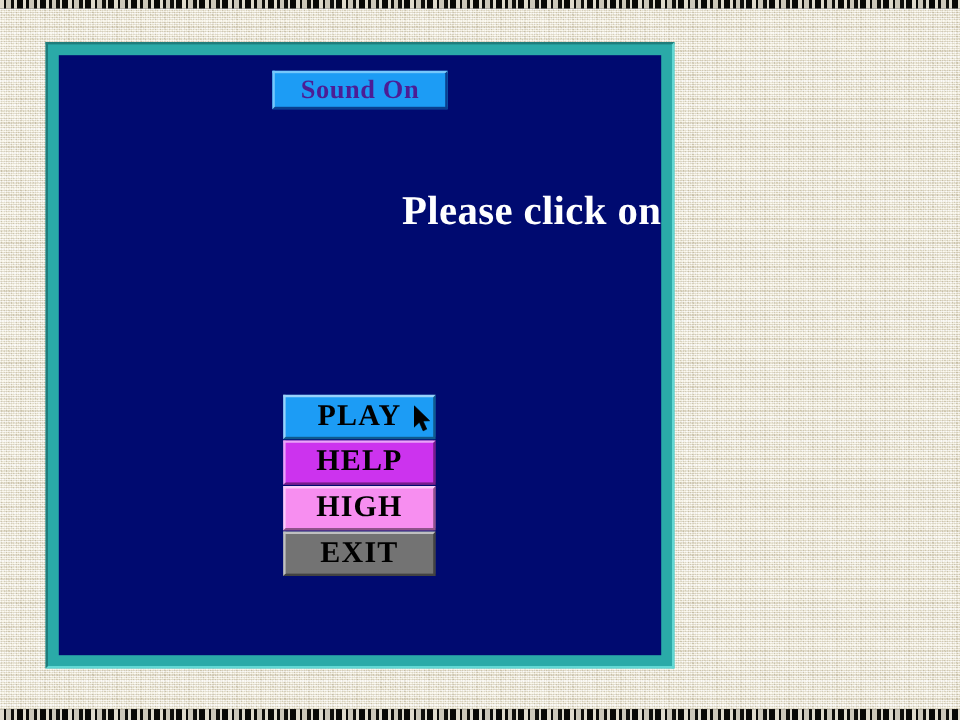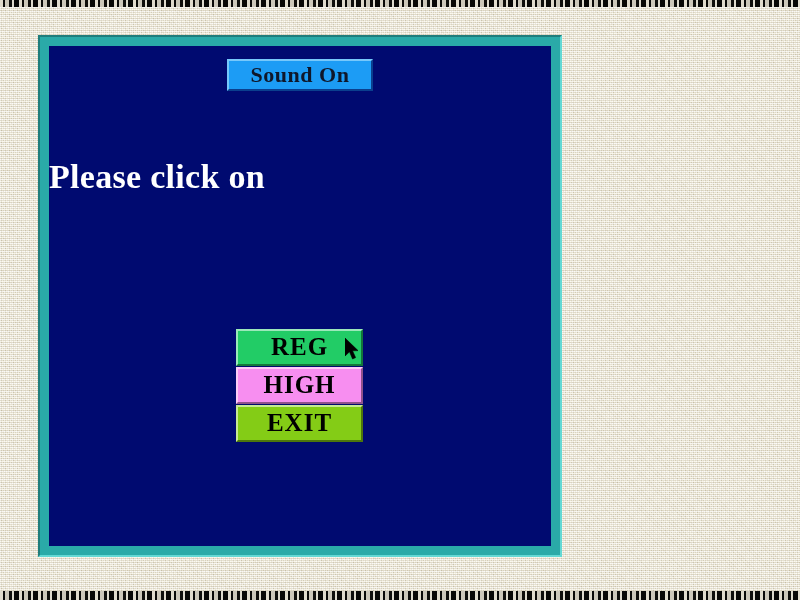--- a/index.html
+++ b/index.html
@@ -94,37 +94,37 @@
     left: 178px;
     top: 13px;
     width: 146px;
     height: 32px;
     background: #1c9cf5;
     border-top: 2px solid #76c8fb;
     border-left: 2px solid #76c8fb;
     border-right: 2px solid #0a3f8e;
     border-bottom: 2px solid #0a3f8e;
     box-sizing: border-box;
-    color: #0f172a;
+    color: #4c1d95;
     font-family: "Liberation Serif", serif;
     font-size: 22px;
     font-weight: bold;
     line-height: 28px;
     text-align: center;
     letter-spacing: 0.5px;
     cursor: pointer;
   }
 
   
   #prompt {
     position: absolute;
     left: 0;
     top: 105px;
     width: 100%;
-    text-align: left;
+    text-align: right;
     color: #ffffff;
     font-family: "Liberation Serif", serif;
     font-size: 34px;
     font-weight: bold;
     line-height: 52px;
     letter-spacing: 0.3px;
   }
   #prompt .line { display: block; }
 
   
@@ -179,23 +179,24 @@
   <div id="panel-frame">
     <div id="panel-inner">
 
       <div id="sound-toggle" style="background-color: rgb(28, 156, 245);">Sound On</div>
 
       <div id="prompt">
         <span class="line">Please click on</span>
       </div>
 
       <div id="menu">
-        <div class="menu-btn" style="background-color: rgb(34, 204, 102);">REG</div>
+        <div class="menu-btn" style="background-color: rgb(28, 156, 245);">PLAY</div>
+        <div class="menu-btn" style="background-color: rgb(204, 51, 238);">HELP</div>
         <div class="menu-btn" style="background-color: rgb(247, 142, 240);">HIGH</div>
-        <div class="menu-btn" style="background-color: #84cc16;">EXIT</div>
+        <div class="menu-btn" style="background-color: #737373;">EXIT</div>
       </div>
 
     </div>
   </div>
 
   <div id="cursor" style="left: 345px; top: 338px;">
     <svg width="16" height="24" viewBox="0 0 16 24" xmlns="http://www.w3.org/2000/svg">
       <polygon points="0,0 0,18 4.5,13.8 7.6,21 10.6,19.6 7.5,12.8 13,12.6" fill="#000000" stroke="#000000" stroke-width="0.6"></polygon>
     </svg>
   </div>

